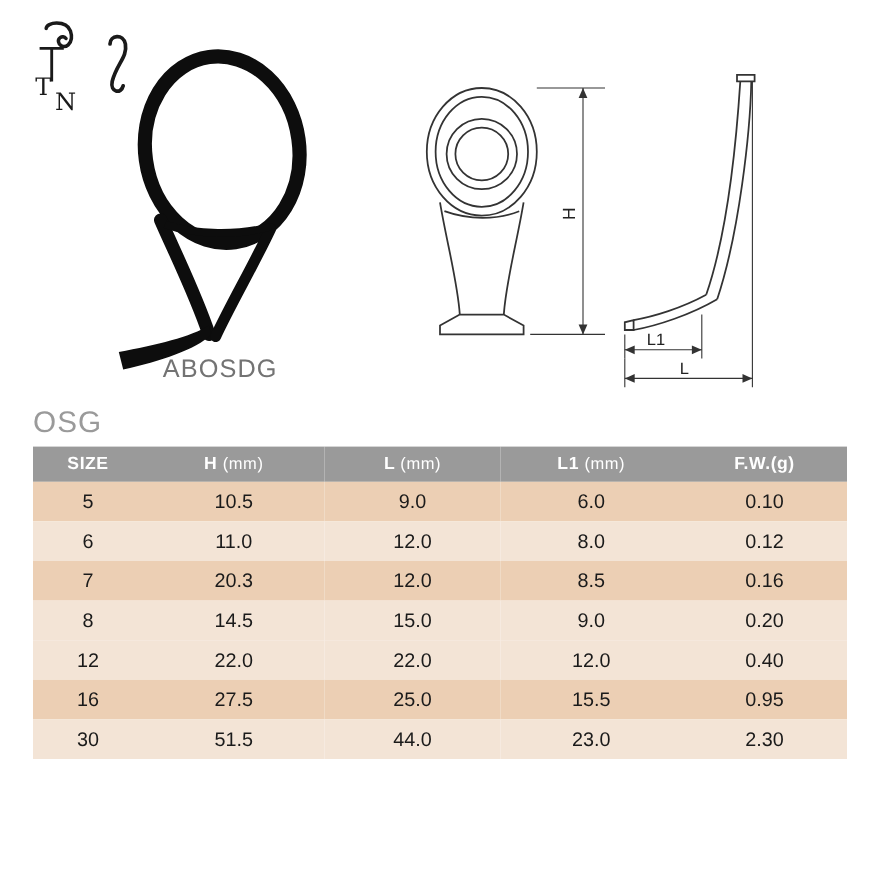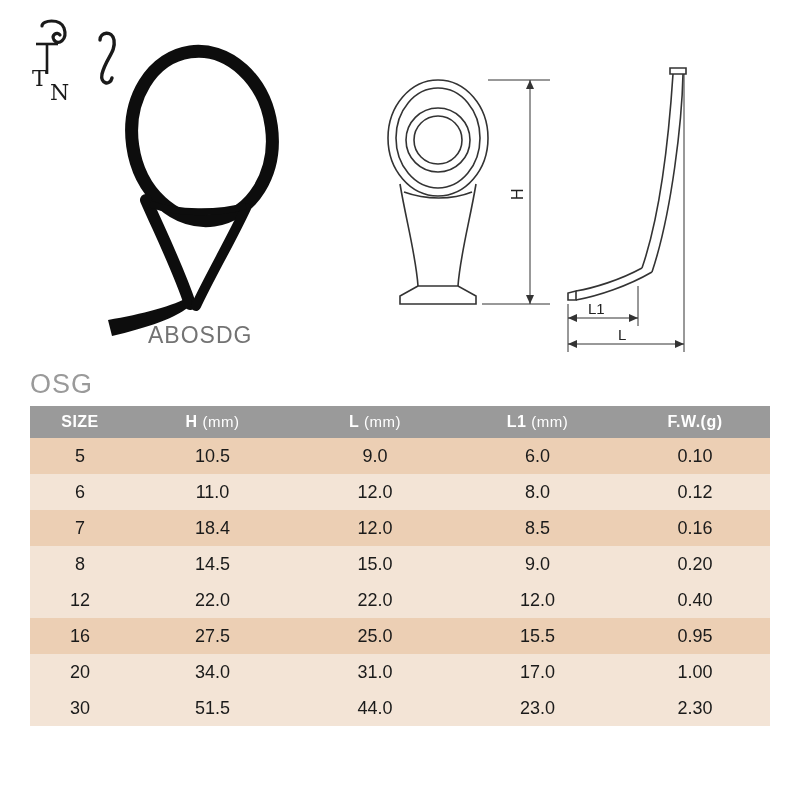--- a/index.html
+++ b/index.html
@@ -231,21 +231,21 @@
         </tr>
         <tr class="even">
           <td>6</td>
           <td>11.0</td>
           <td>12.0</td>
           <td>8.0</td>
           <td>0.12</td>
         </tr>
         <tr class="odd">
           <td>7</td>
-          <td>18.4</td>
+          <td>20.3</td>
           <td>12.0</td>
           <td>8.5</td>
           <td>0.16</td>
         </tr>
         <tr class="even">
           <td>8</td>
           <td>14.5</td>
           <td>15.0</td>
           <td>9.0</td>
           <td>0.20</td>
@@ -258,27 +258,20 @@
           <td>0.40</td>
         </tr>
         <tr class="odd">
           <td>16</td>
           <td>27.5</td>
           <td>25.0</td>
           <td>15.5</td>
           <td>0.95</td>
         </tr>
         <tr class="even">
-          <td>20</td>
-          <td>34.0</td>
-          <td>31.0</td>
-          <td>17.0</td>
-          <td>1.00</td>
-        </tr>
-        <tr class="even">
           <td>30</td>
           <td>51.5</td>
           <td>44.0</td>
           <td>23.0</td>
           <td>2.30</td>
         </tr>
       </tbody>
   </table>
 </div>
 

